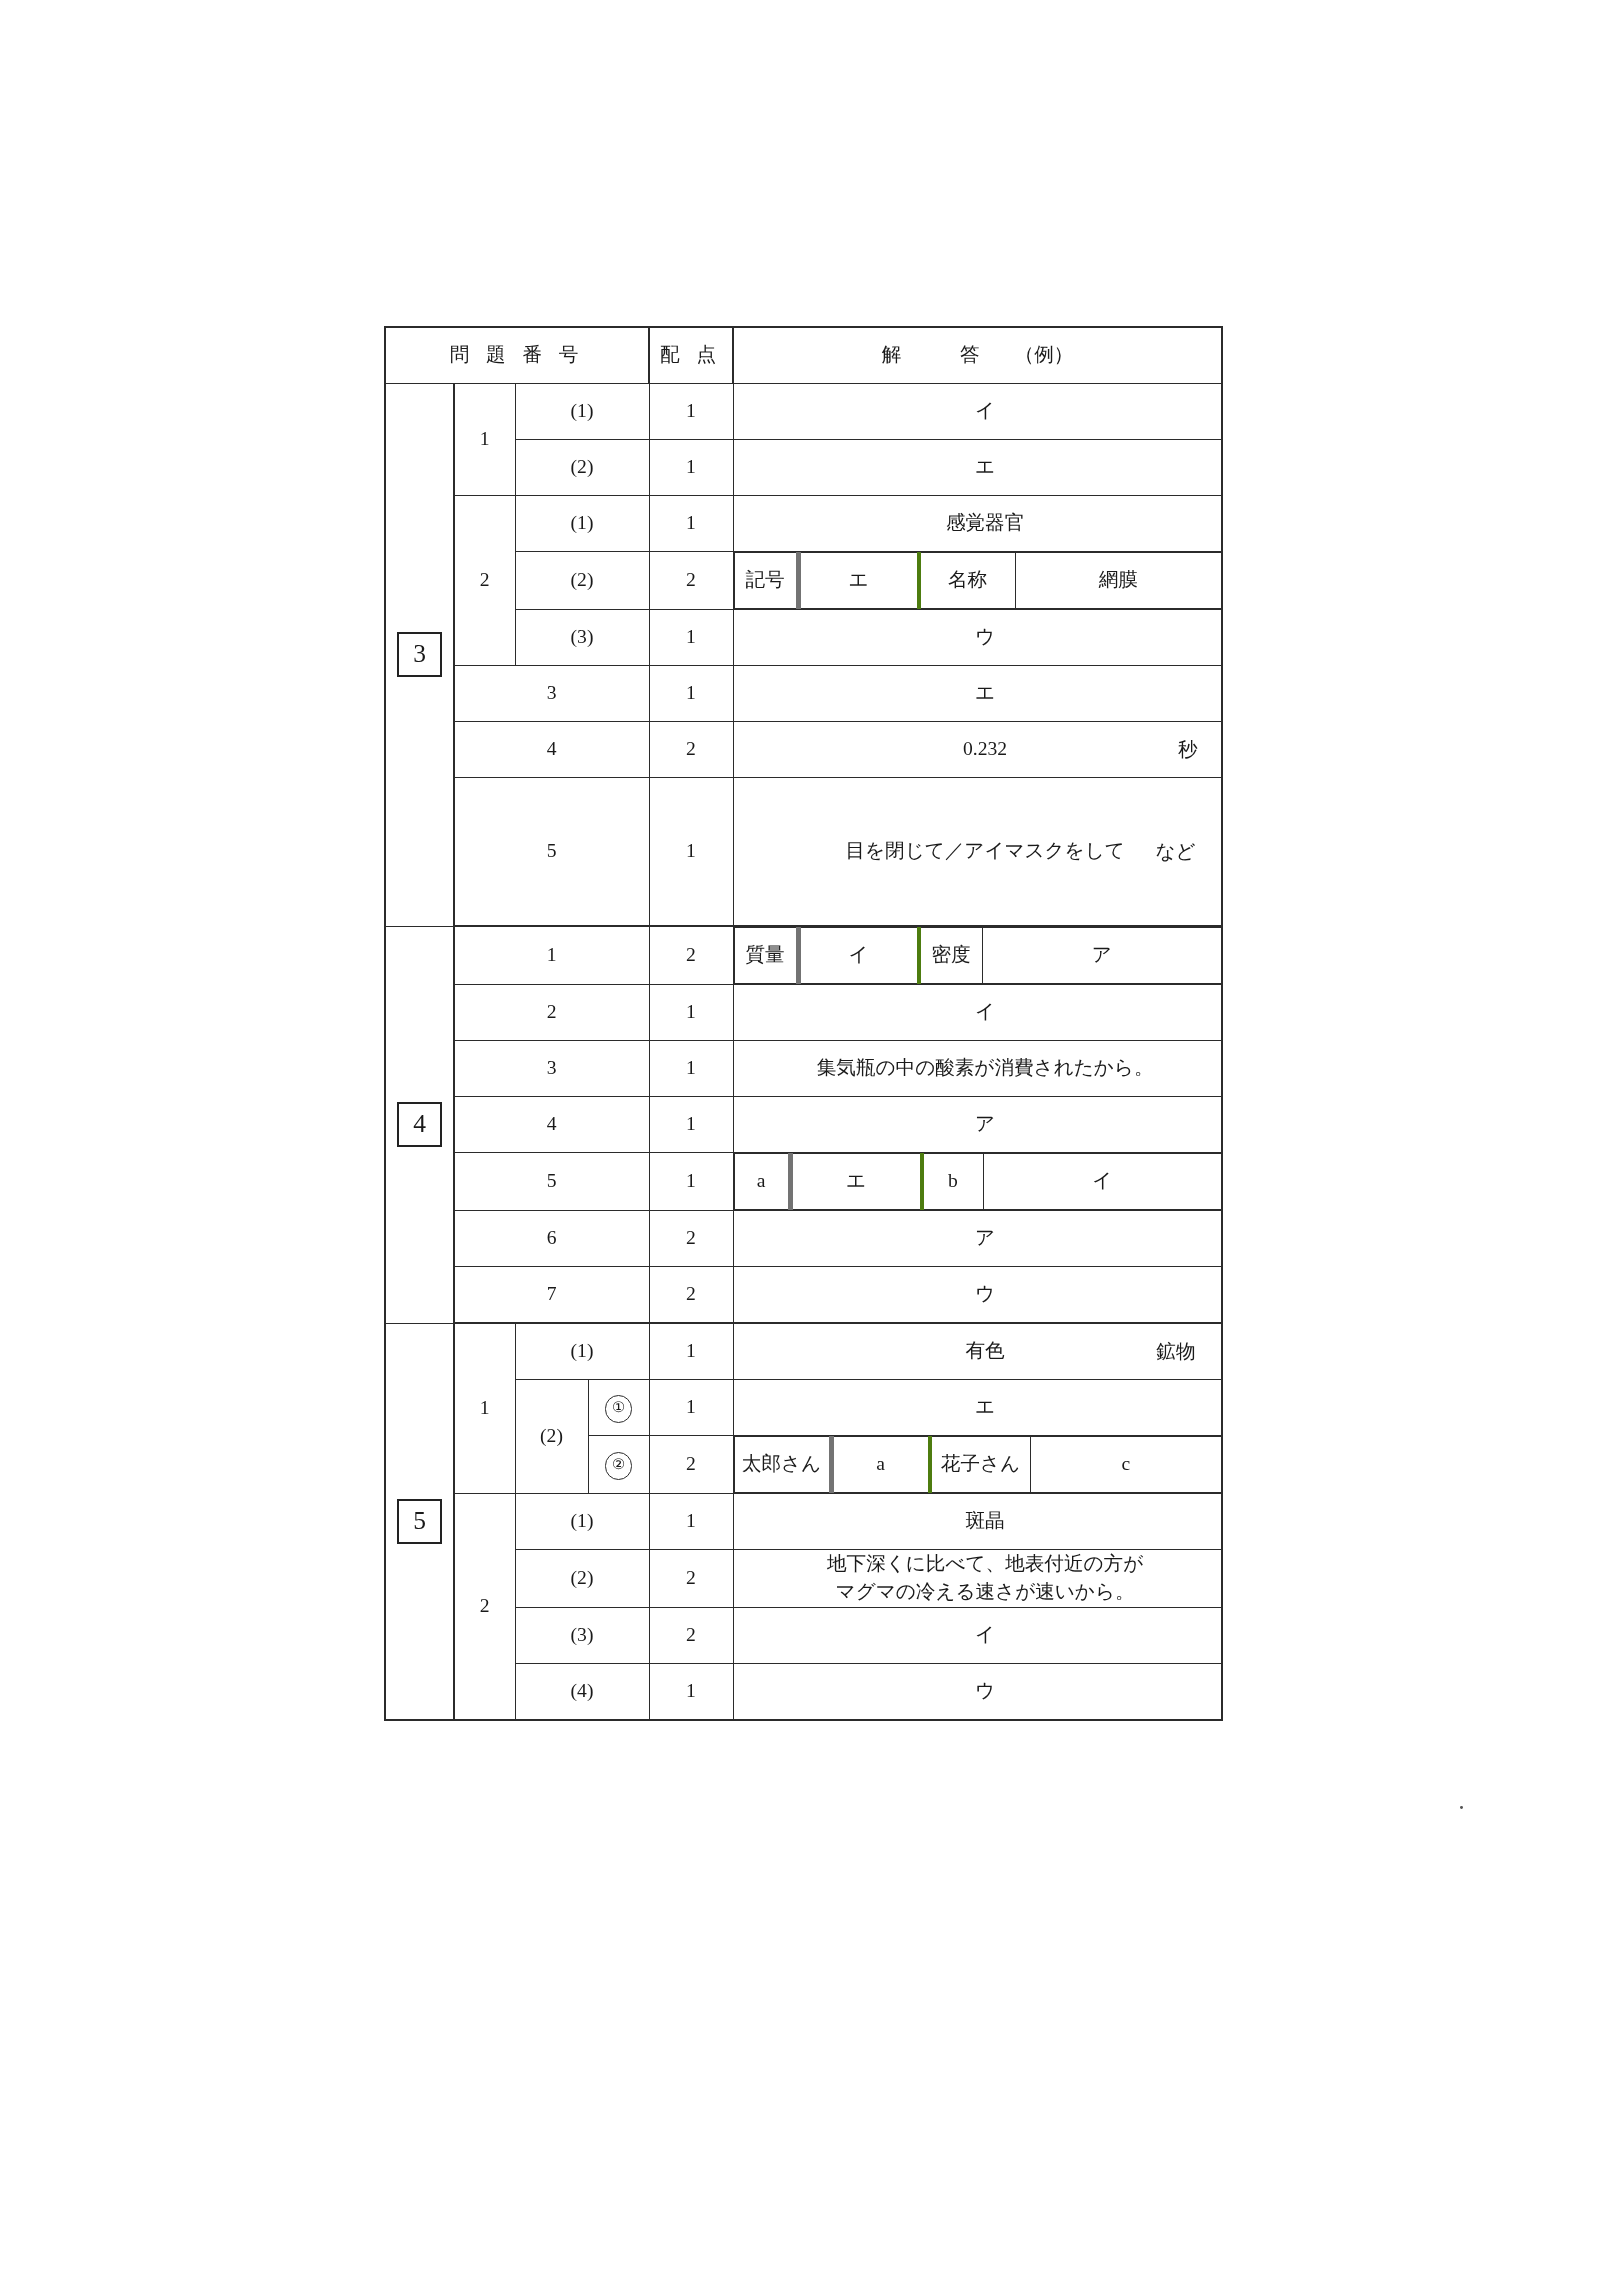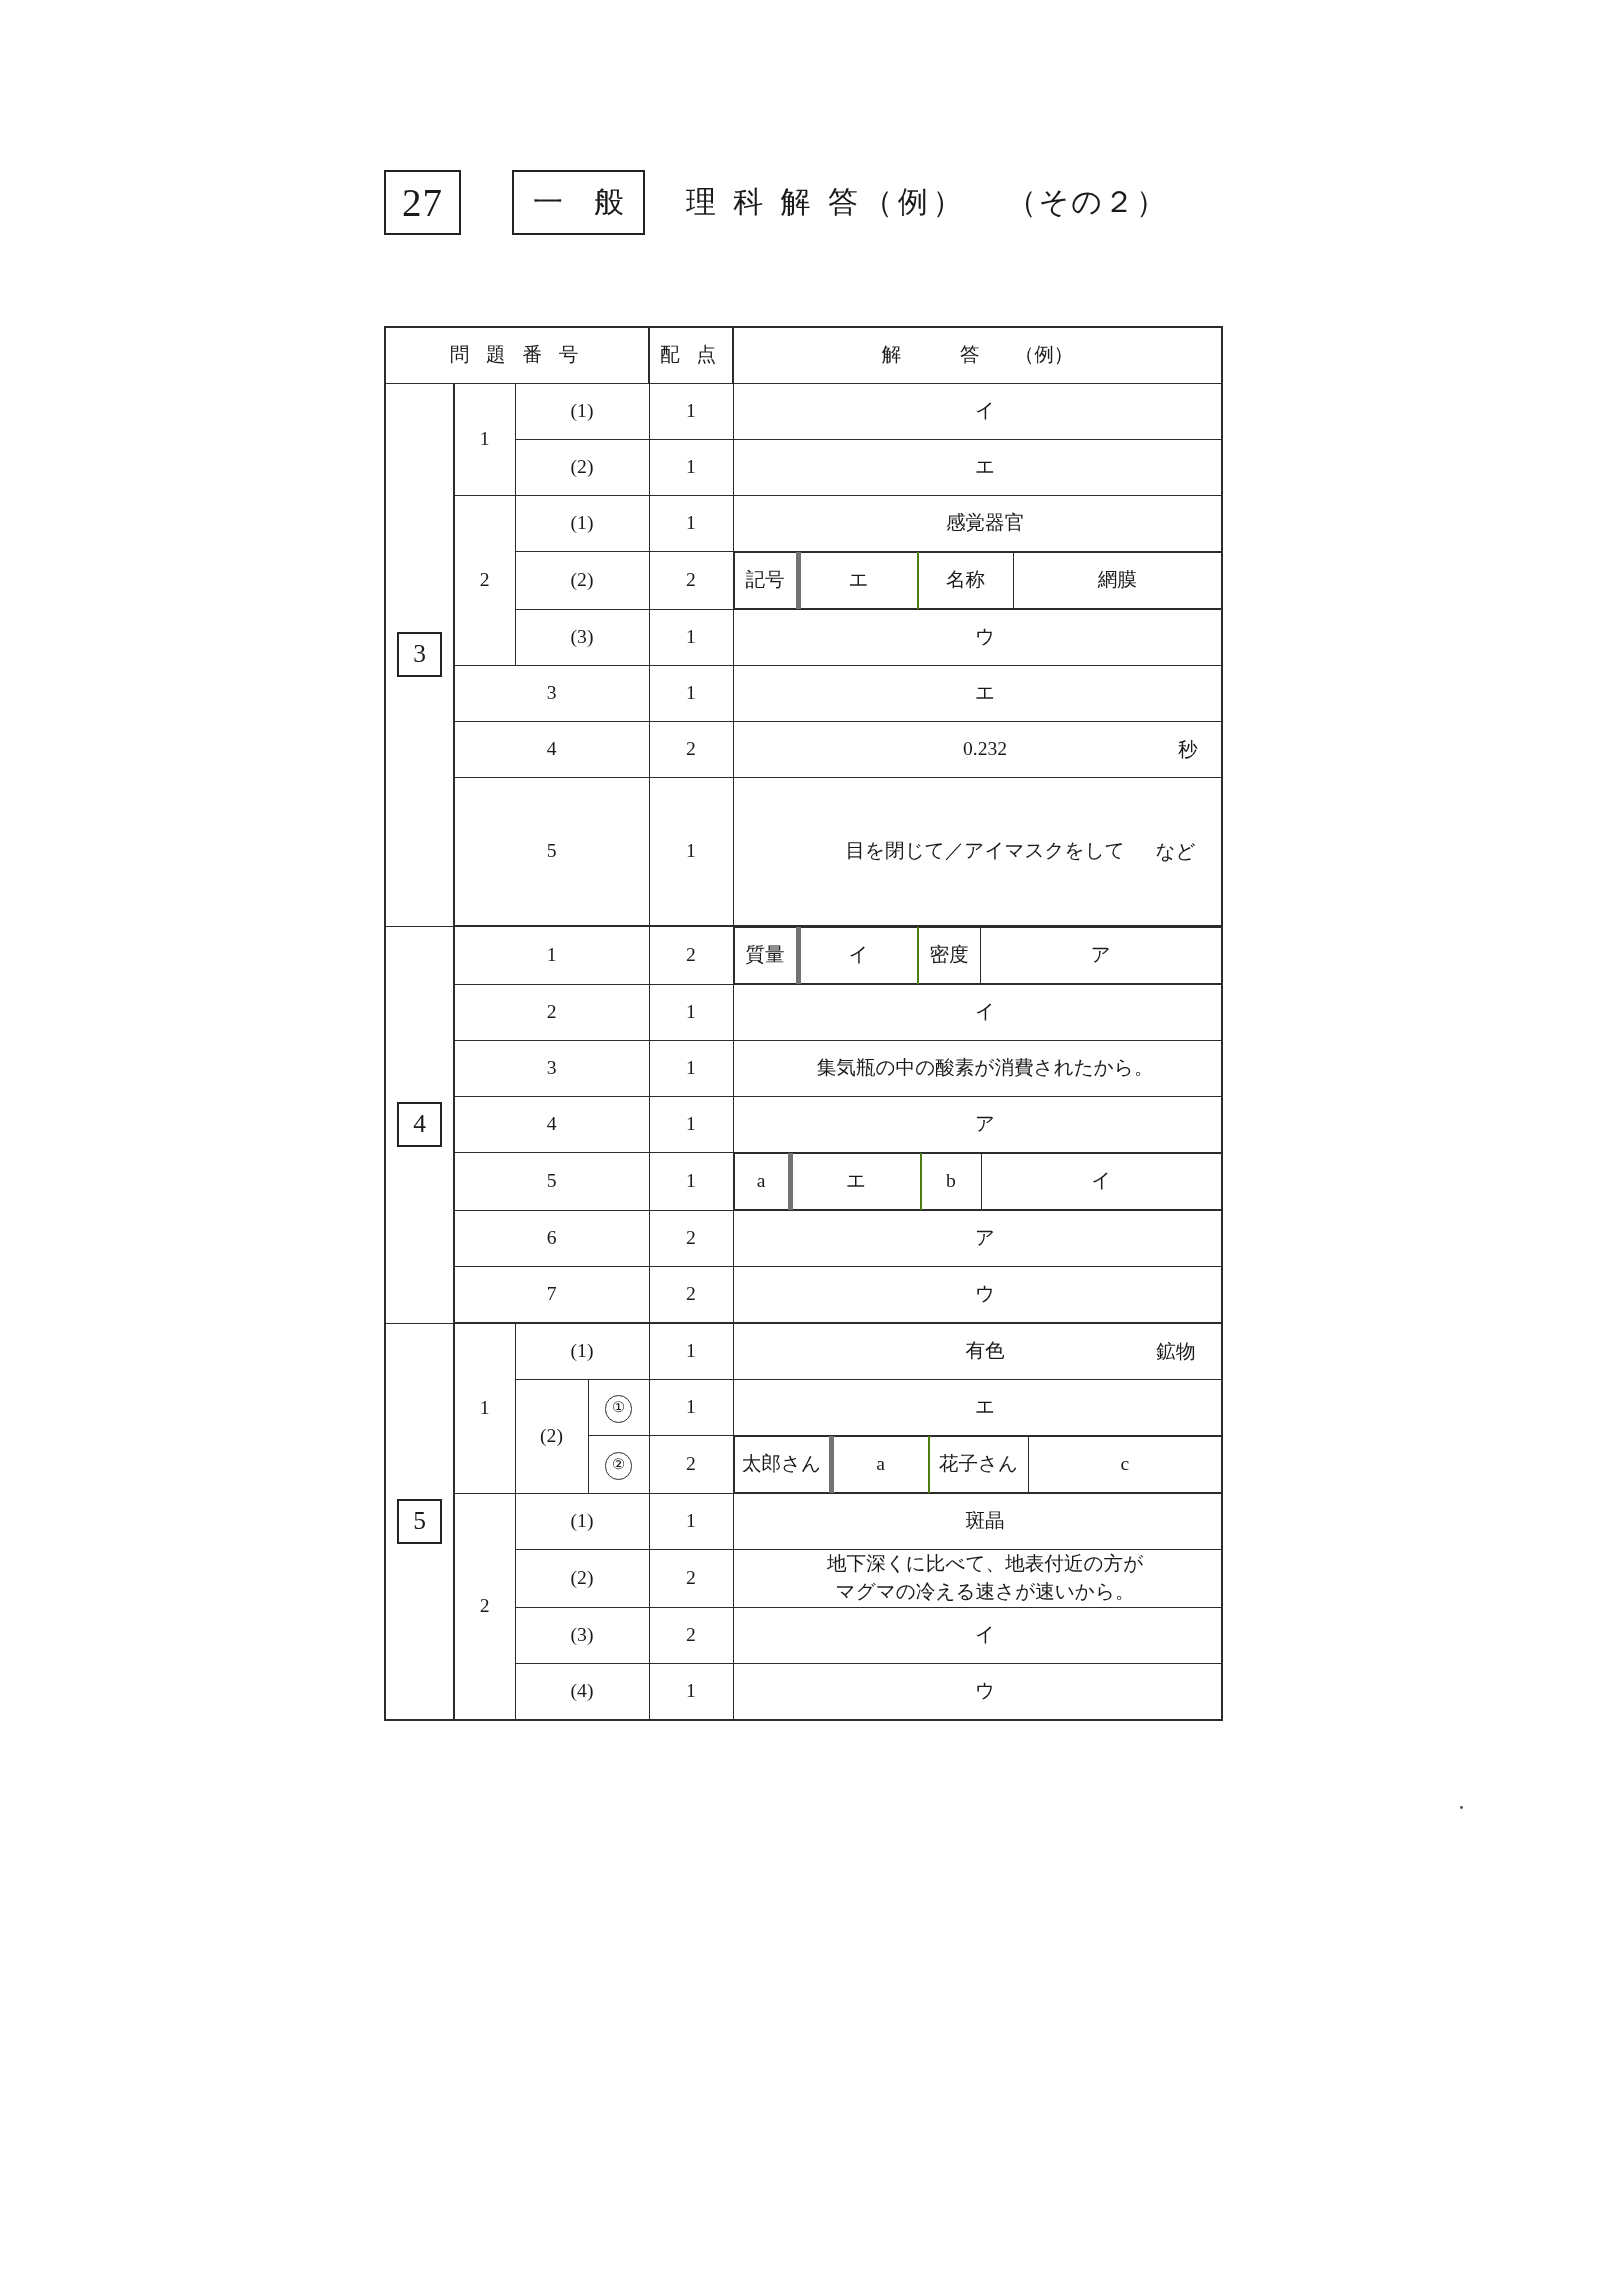--- a/index.html
+++ b/index.html
@@ -187,21 +187,21 @@
   .inner td.val {
     border-right: 1px solid #2b2b2b;
     width: 116px;
   }
   .inner td.val-last {
     width: auto;
     border-right: none;
   }
   .inner td.lbl-w {
     border-right: 1px solid #2b2b2b;
-    border-left: 2px solid #4d7c0f;
+    border-left: 4px solid #4d7c0f;
     width: 94px;
   }
   .tall-row td { height: 110px; }
   .xtall td { height: 94px; }
 
   .mark-dot {
     position: absolute;
     left: 1460px;
     top: 1806px;
     width: 2.9px;
@@ -217,26 +217,20 @@
     border-radius: 50%;
     font-size: 14.7px;
     text-align: center;
   }
 </style>
 </head>
 <body>
 
 <div class="page">
 
-  <div class="header">
-    <div class="boxnum">27</div>
-    <div class="boxlabel">一 般</div>
-    <div class="head-title">理 科 解 答（例）</div>
-    <div class="head-sub">（その２）</div>
-  </div>
 
   <div class="tbl-wrap">
     <table class="ans">
       <colgroup>
         <col class="c-big">
         <col class="c-mid">
         <col class="c-sub">
         <col class="c-sub2">
         <col class="c-pt">
         <col class="c-ans">

